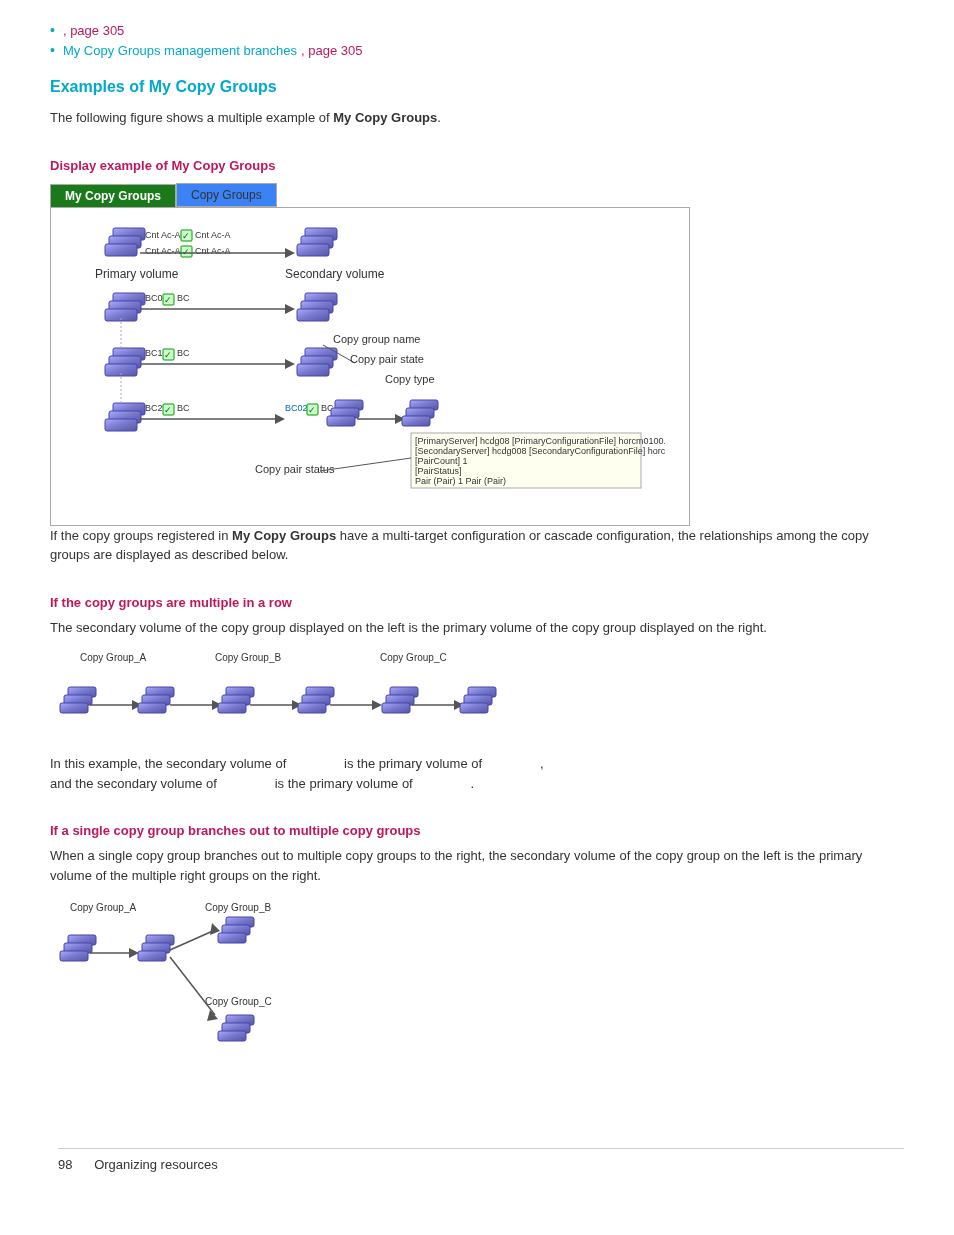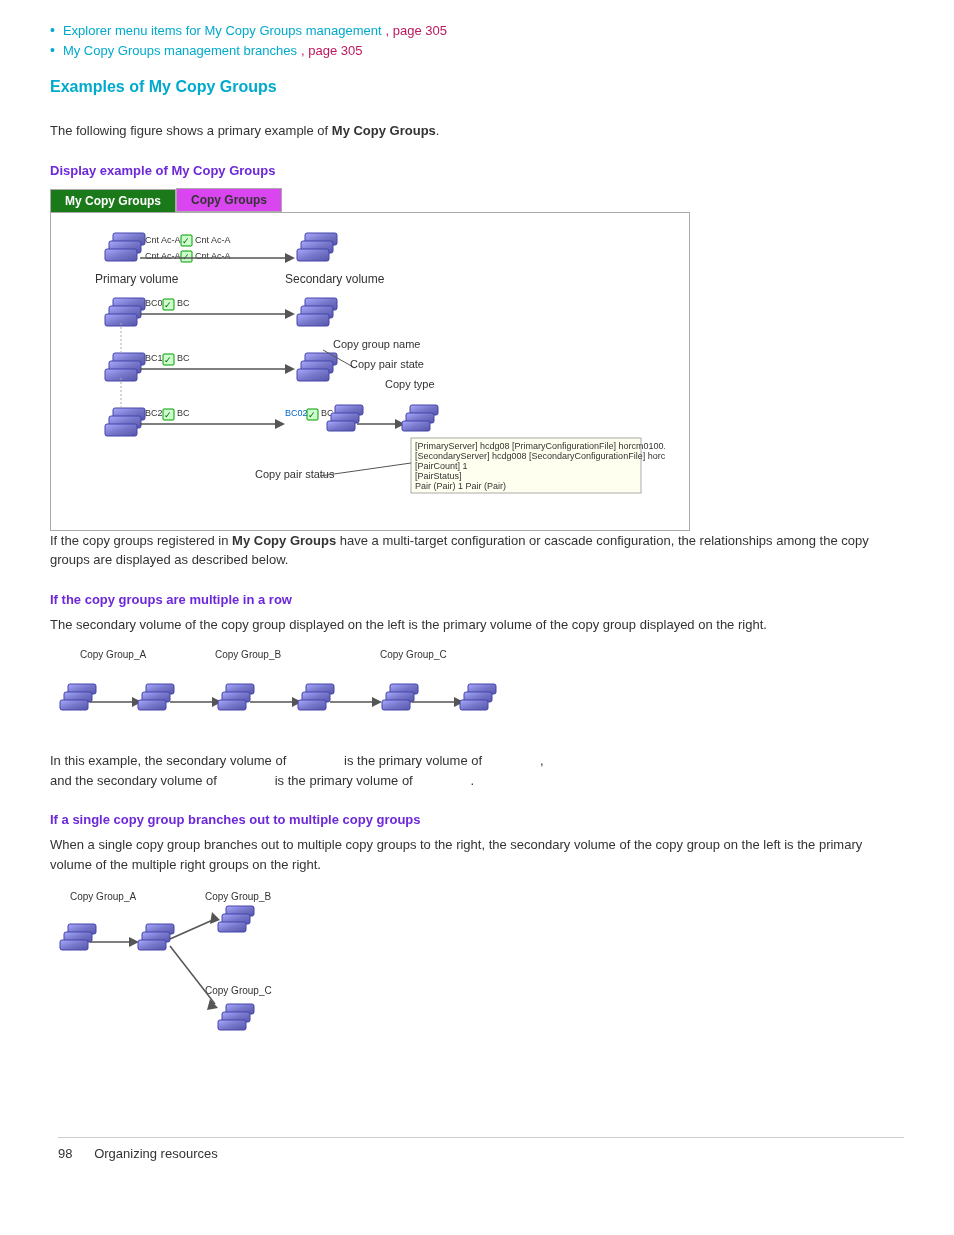--- a/index.html
+++ b/index.html
@@ -33,50 +33,49 @@
       text-decoration: none;
     }
     .page-ref {
       color: #be185d;
     }
     h2.section-title {
       color: #00aacc;
       font-size: 16px;
       font-weight: bold;
       margin-top: 10px;
-      margin-bottom: 25px;
+      margin-bottom: 12px;
     }
     h3.subsection-title {
-      color: #6d28d9;
+      color: #be185d;
       font-size: 13px;
       font-weight: bold;
-      margin-top: 22px;
+      margin-top: 30px;
       margin-bottom: 8px;
     }
     .body-text {
       margin-bottom: 10px;
       line-height: 1.5;
     }
     strong { font-weight: bold; }
 
     
     .tab-container {
       display: flex;
       align-items: flex-end;
       margin-bottom: 0;
       margin-top: 10px;
     }
     .tab {
       padding: 4px 14px;
       border: 1px solid #aaa;
       font-size: 12px;
       cursor: pointer;
-      background: #d946ef;
+      background: #3b82f6;
       color: #333;
-      font-weight: bold;
     }
     .tab.active {
       background: #1a7a1a;
       color: #fff;
       border-bottom: none;
       font-weight: bold;
     }
     .tab-panel {
       border: 1px solid #aaa;
       padding: 10px 14px 14px 14px;
@@ -93,33 +92,32 @@
     
     svg text {
       font-family: Arial, Helvetica, sans-serif;
     }
   </style>
 </head>
 <body>
 
 <ul class="bullet-links">
   <li>
-    <span class="link-text">Explorer menu items for My Copy Groups management</span>
     <span class="page-ref">, page 305</span>
   </li>
   <li>
     <span class="link-text">My Copy Groups management branches</span>
     <span class="page-ref">, page 305</span>
   </li>
 </ul>
 
 <h2 class="section-title">Examples of My Copy Groups</h2>
 
 <p class="body-text">
-  <span>The following figure shows a primary example of </span><strong>My Copy Groups</strong><span>.</span>
+  <span>The following figure shows a multiple example of </span><strong>My Copy Groups</strong><span>.</span>
 </p>
 
 <h3 class="subsection-title">Display example of My Copy Groups</h3>
 
 <div class="tab-container">
   <div class="tab active">My Copy Groups</div>
   <div class="tab">Copy Groups</div>
 </div>
 
 <div class="tab-panel">

